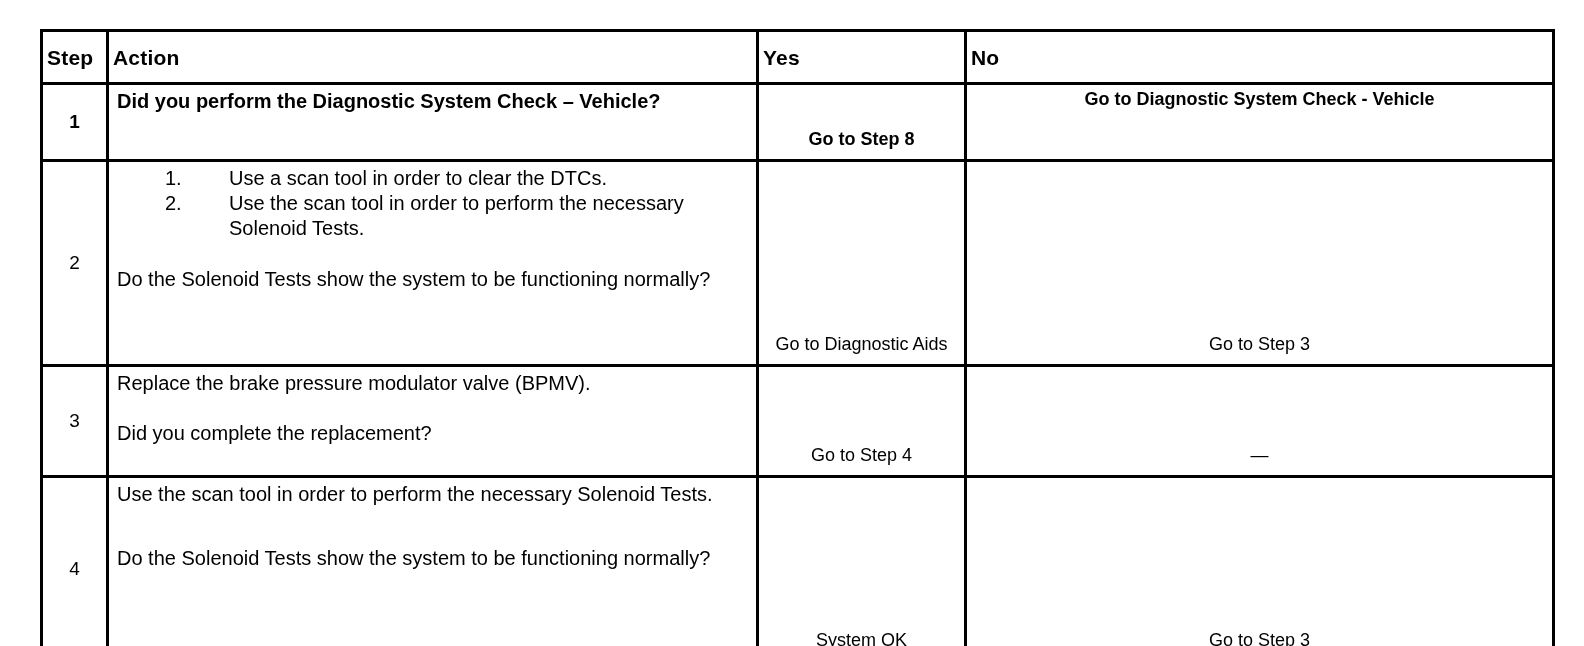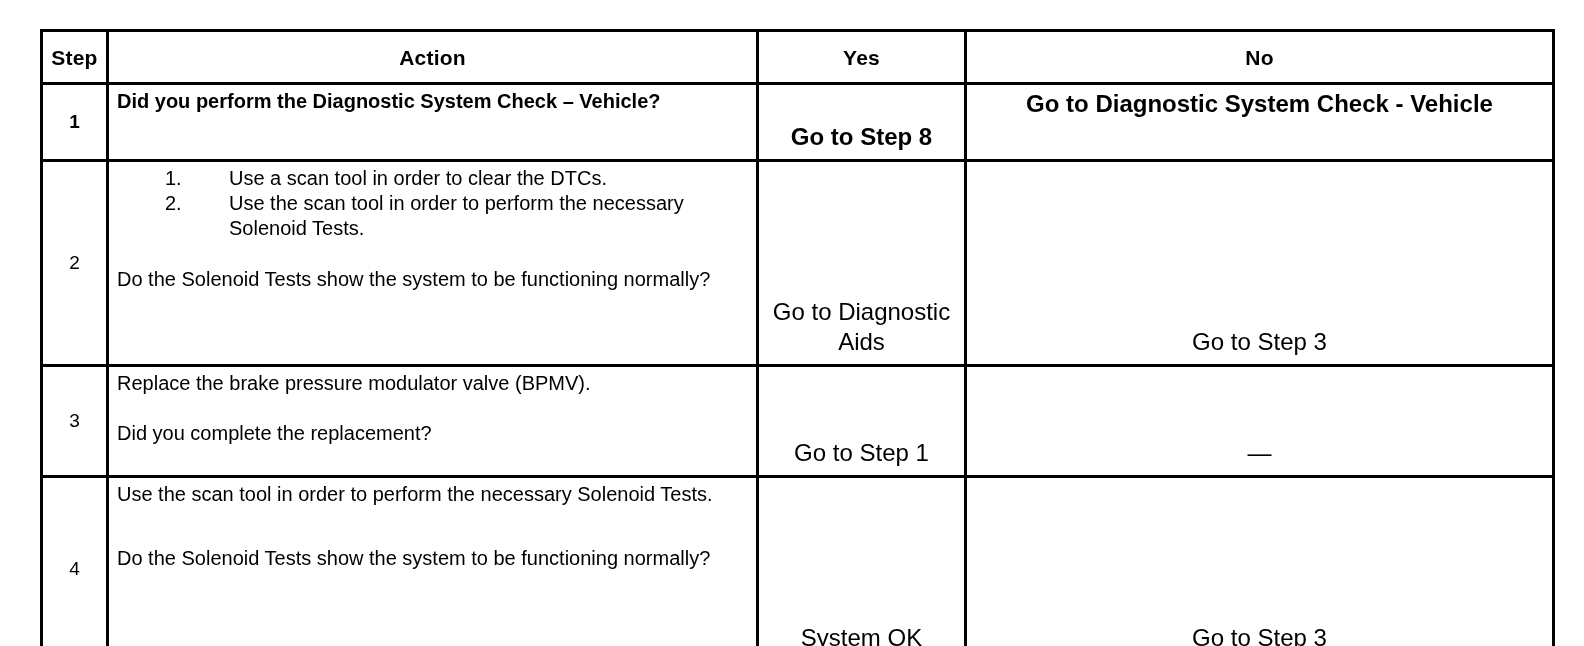--- a/index.html
+++ b/index.html
@@ -40,21 +40,21 @@
   .diag-table th,
   .diag-table td {
     border: 3px solid #000000;
     padding: 0;
     vertical-align: top;
     background: #ffffff;
   }
 
   
   .diag-table thead th {
-    text-align: center;
+    text-align: left;
     font-weight: bold;
     font-size: 21px;
     line-height: 1;
     height: 38px;
     padding: 6px 4px 6px 4px;
     vertical-align: middle;
     letter-spacing: 0.2px;
   }
 
   
@@ -71,21 +71,21 @@
     font-size: 20px;
     line-height: 1.22;
     vertical-align: top;
     text-align: left;
   }
 
   
   td.yes-cell,
   td.no-cell {
     text-align: center;
-    font-size: 24px;
+    font-size: 18px;
     line-height: 1.22;
     padding: 4px 6px;
   }
 
   td.vtop    { vertical-align: top; }
   td.vbottom { vertical-align: bottom; padding-bottom: 8px; }
   td.vmiddle { vertical-align: middle; }
 
   
   tr.row-1 td { height: 62px; font-weight: bold; }
@@ -180,21 +180,21 @@
         <td class="no-cell vbottom">Go to Step 3</td>
       </tr>
 
       <tr class="row-3">
         <td class="step-cell vmiddle">3</td>
         <td class="action-cell vtop">
           <span class="action-line">Replace the brake pressure modulator valve (BPMV).</span>
           <span class="spacer-gap"></span>
           <span class="action-line">Did you complete the replacement?</span>
         </td>
-        <td class="yes-cell vbottom">Go to Step 1</td>
+        <td class="yes-cell vbottom">Go to Step 4</td>
         <td class="no-cell vbottom">—</td>
       </tr>
 
       <tr class="row-4">
         <td class="step-cell vmiddle">4</td>
         <td class="action-cell vtop">
           <span class="action-line">Use the scan tool in order to perform the necessary Solenoid Tests.</span>
           <span class="spacer-gap-lg"></span>
           <span class="action-line">Do the Solenoid Tests show the system to be functioning normally?</span>
         </td>

